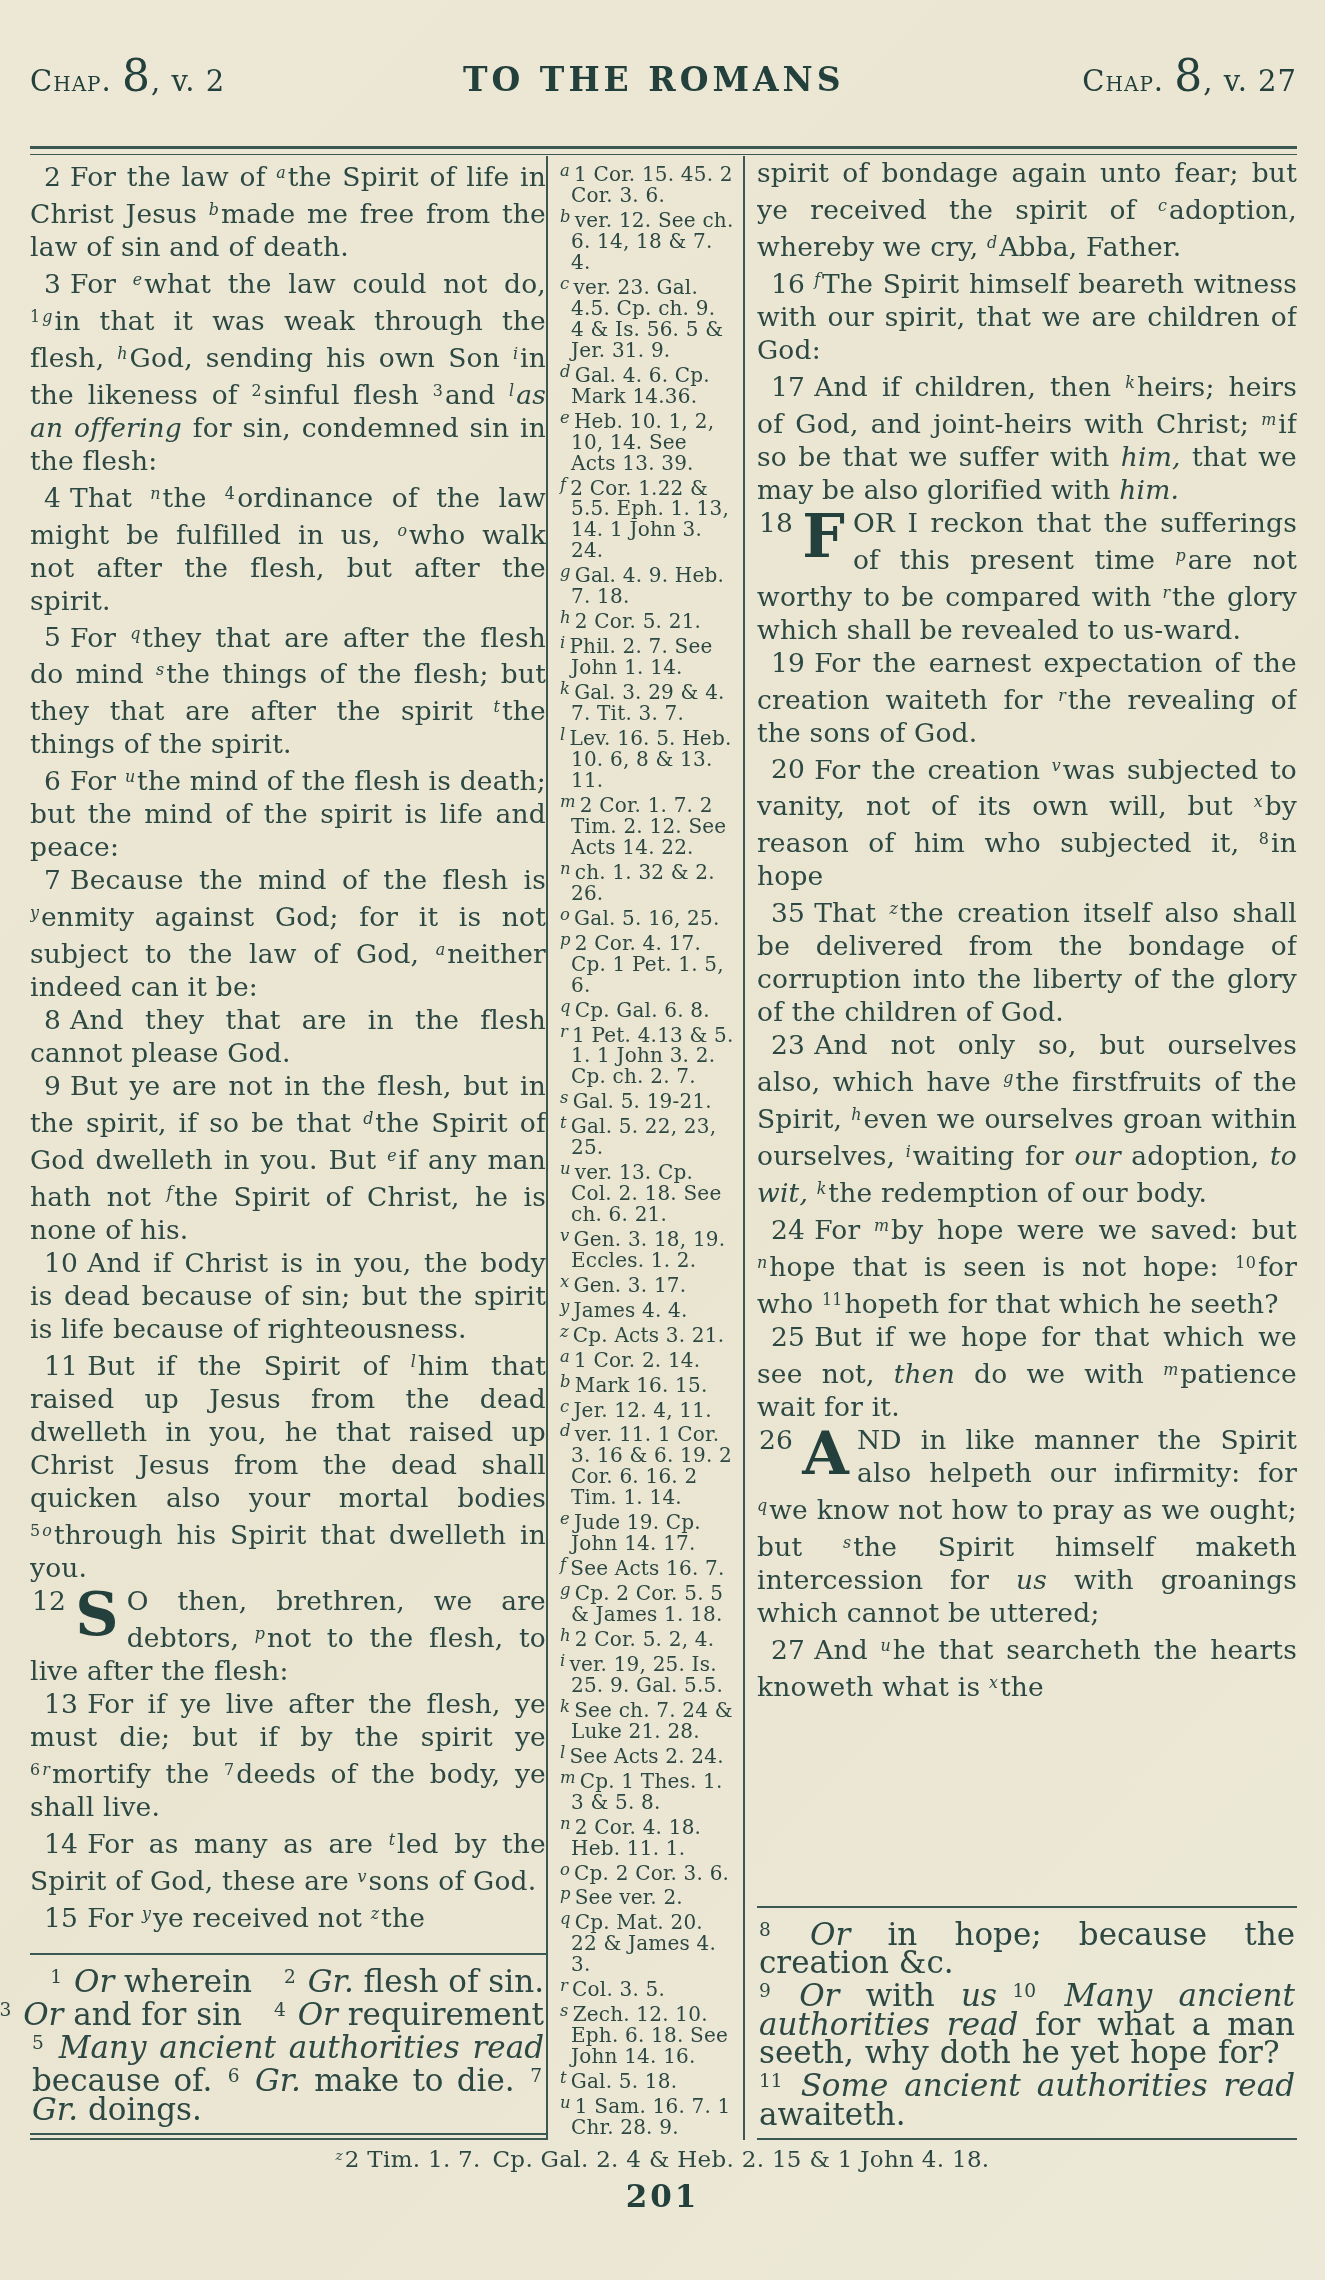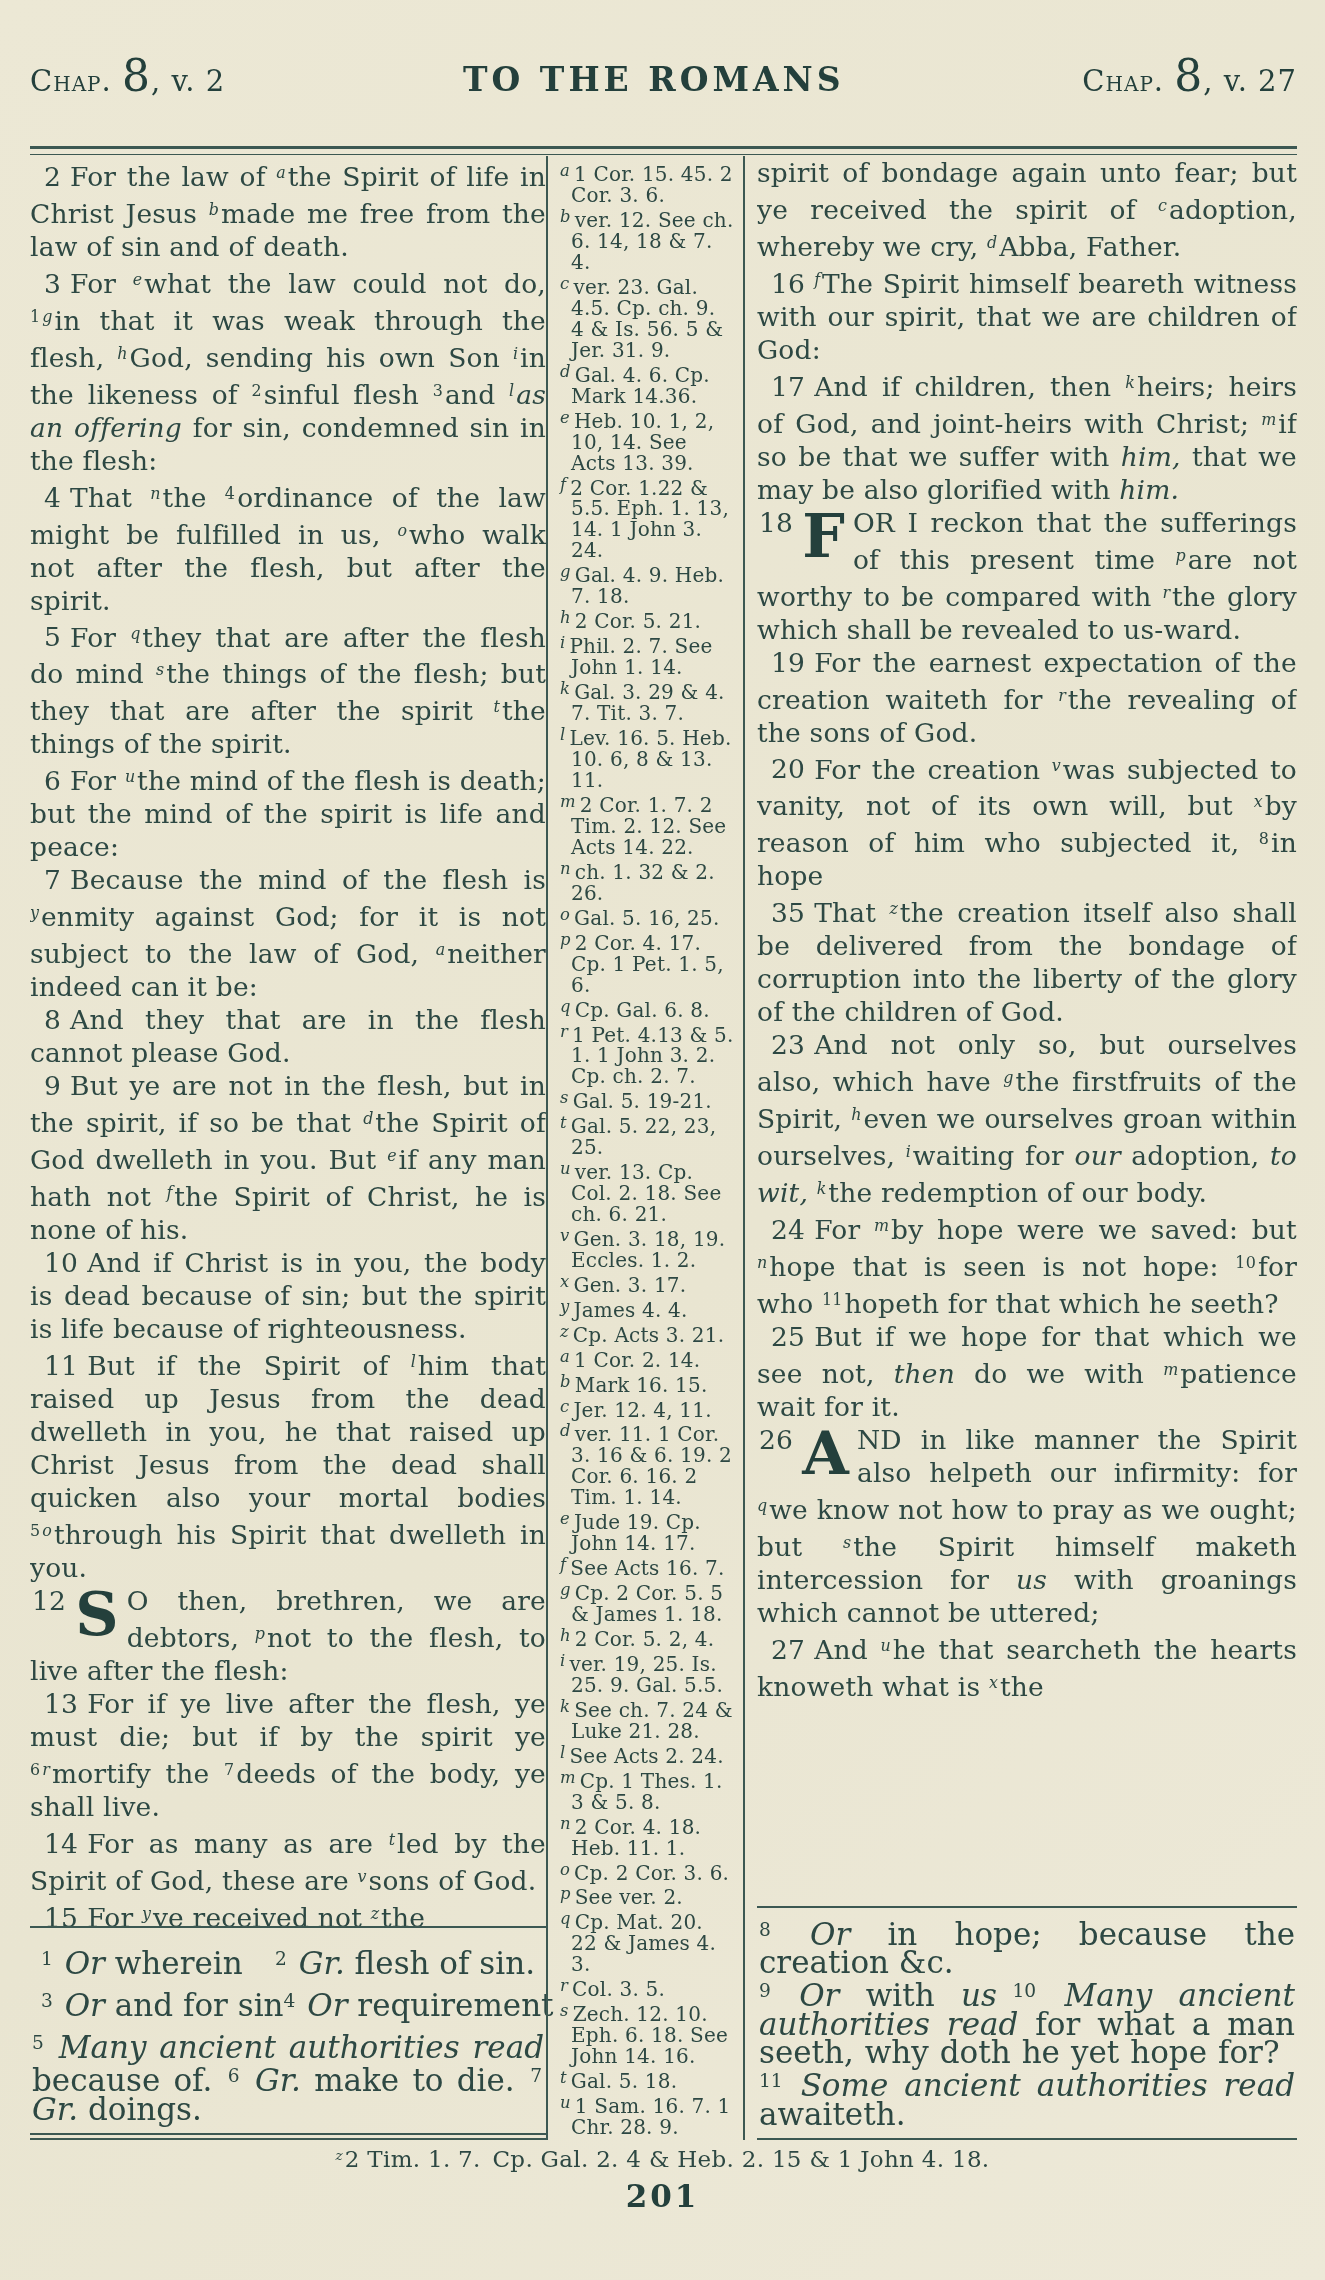--- a/index.html
+++ b/index.html
@@ -57,21 +57,21 @@
   }
   .rl{font-style:italic;font-size:0.82em;vertical-align:0.3em;margin-right:4px;}
   
   .fnblock{
     border-top:2px solid #3c5852;
     padding:8px 2px 10px 2px;
     font-size:31px;line-height:28.5px;text-align:justify;
   }
   .fnblock.left-fn{border-bottom:7px double #3c5852;}
   .fnblock.right-fn{border-bottom:2px solid #3c5852;}
-  .fnrow{display:flex;justify-content:space-between;margin:9px;}
+  .fnrow{display:flex;justify-content:flex-end;margin:0;gap:32px;}
   .fnrow span{white-space:nowrap;}
   .fnpara{margin:0;}
   
   .bottom-ref{
     position:absolute;top:2146px;left:120px;right:120px;
     text-align:center;font-size:23px;letter-spacing:0.3px;
   }
   .page-number{
     position:absolute;top:2178px;left:0;right:0;
     text-align:center;font-size:31px;font-weight:600;letter-spacing:3px;color:#24403c;

